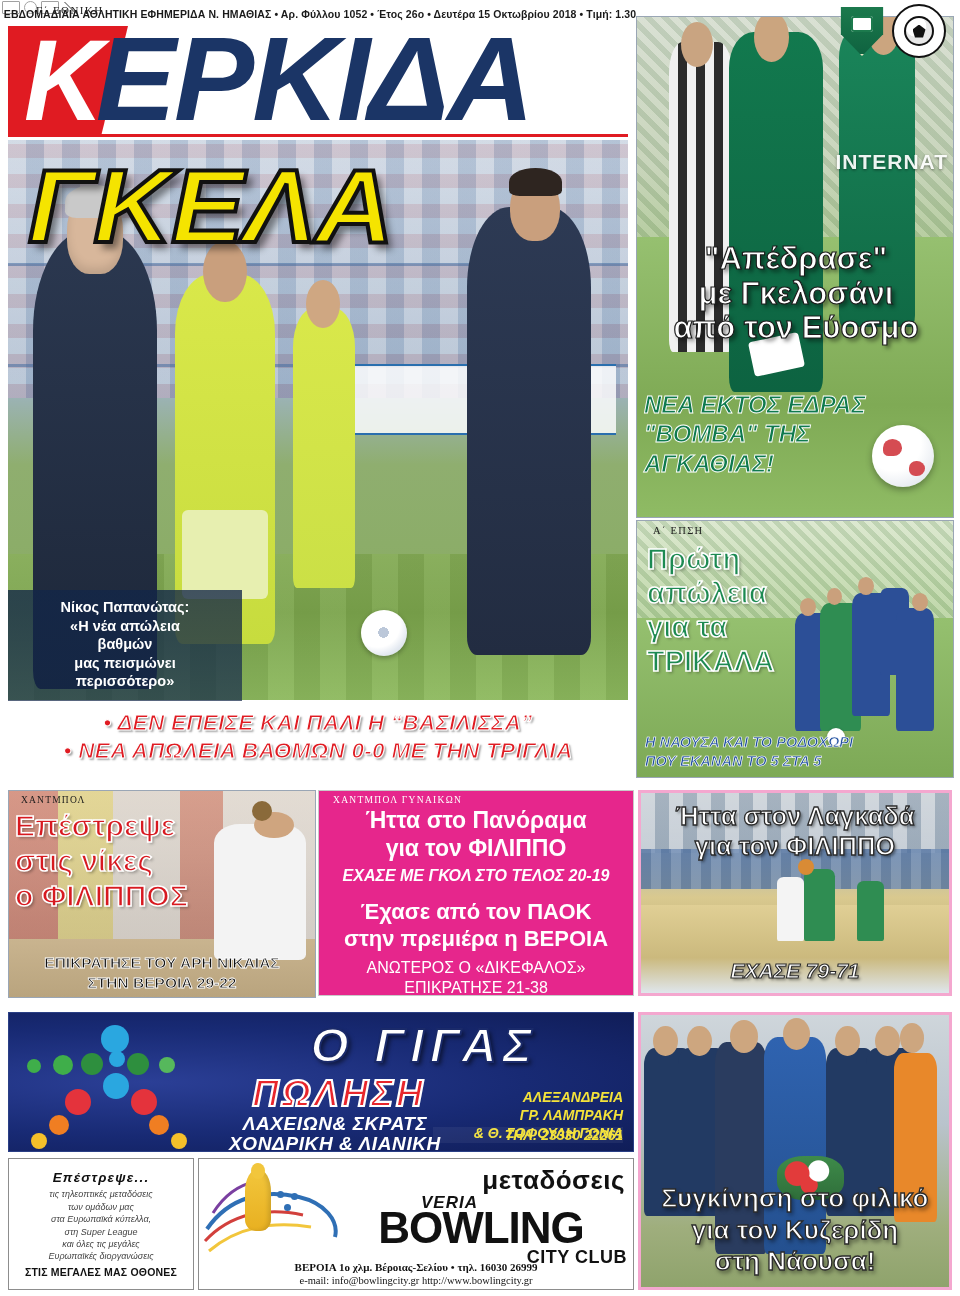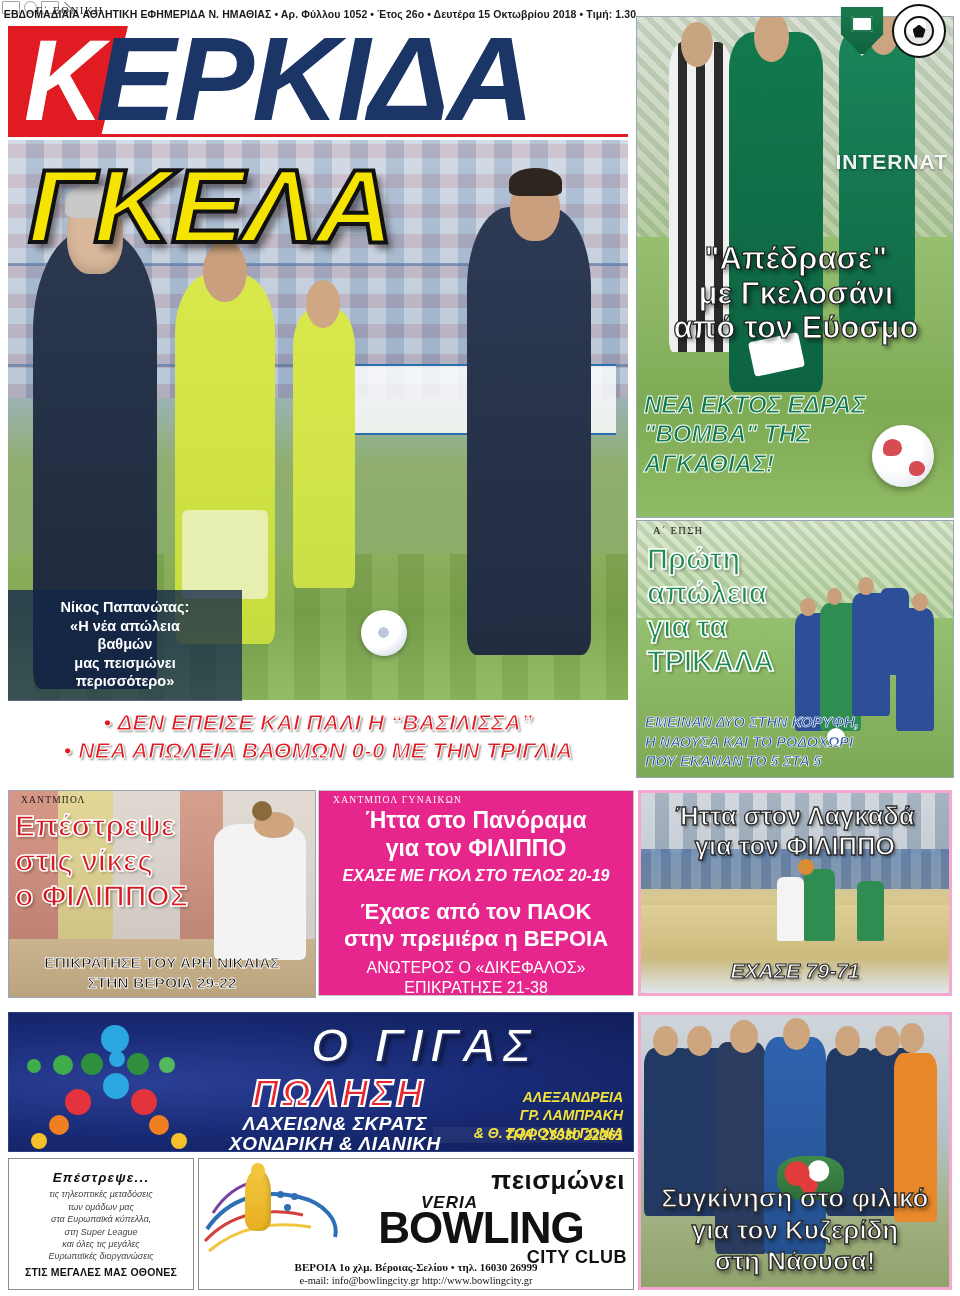--- a/index.html
+++ b/index.html
@@ -448,21 +448,20 @@
     <div class="hd" style="right:8%;top:28%"></div>
     <div class="ballx"></div>
     <div class="tag">Α΄ ΕΠΣΗ</div>
     <div class="h1">
       <div>Πρώτη</div>
       <div>απώλεια</div>
       <div>για τα</div>
       <div>ΤΡΙΚΑΛΑ</div>
     </div>
     <div class="h2">
-      <div>ΕΜΕΙΝΑΝ ΔΥΟ ΣΤΗΝ ΚΟΡΥΦΗ,</div>
       <div>Η ΝΑΟΥΣΑ ΚΑΙ ΤΟ ΡΟΔΟΧΩΡΙ</div>
       <div>ΠΟΥ ΕΚΑΝΑΝ ΤΟ 5 ΣΤΑ 5</div>
     </div>
   </div>
 
   <div class="m1">
     <div class="adwall"></div>
     <div class="floor"></div>
     <div class="player"></div>
     <div class="phead"></div>
@@ -557,21 +556,21 @@
       <path d="M2 74 C 28 46, 64 40, 100 48" fill="none" stroke="#d2403c" stroke-width="3"></path>
       <path d="M6 84 C 34 60, 70 54, 108 60" fill="none" stroke="#f2c63c" stroke-width="3"></path>
       <path d="M10 46 C 24 24, 42 16, 56 14" fill="none" stroke="#7a3fa0" stroke-width="3"></path>
     </svg>
     <div class="bw_pin"></div>
     <div class="bw_dots">
       <i style="left:0;top:0;"></i>
         <i style="left:14px;top:2px;"></i>
         <i style="left:7px;top:13px;"></i>
     </div>
-    <div class="bw_poly">πεισμώνει</div>
+    <div class="bw_poly">μεταδόσεις</div>
     <div class="bw_veria">VERIA</div>
     <div class="bw_bowling">BOWLING</div>
     <div class="bw_city">CITY CLUB</div>
     <div class="bw_addr">ΒΕΡΟΙΑ 1ο χλμ. Βέροιας-Σελίου  •  τηλ. 16030 26999</div>
     <div class="bw_mail">e-mail: info@bowlingcity.gr    http://www.bowlingcity.gr</div>
   </div>
 
   <div class="br">
     <div class="t" style="left:1%"></div>
     <div class="hd" style="left:4%"></div>

